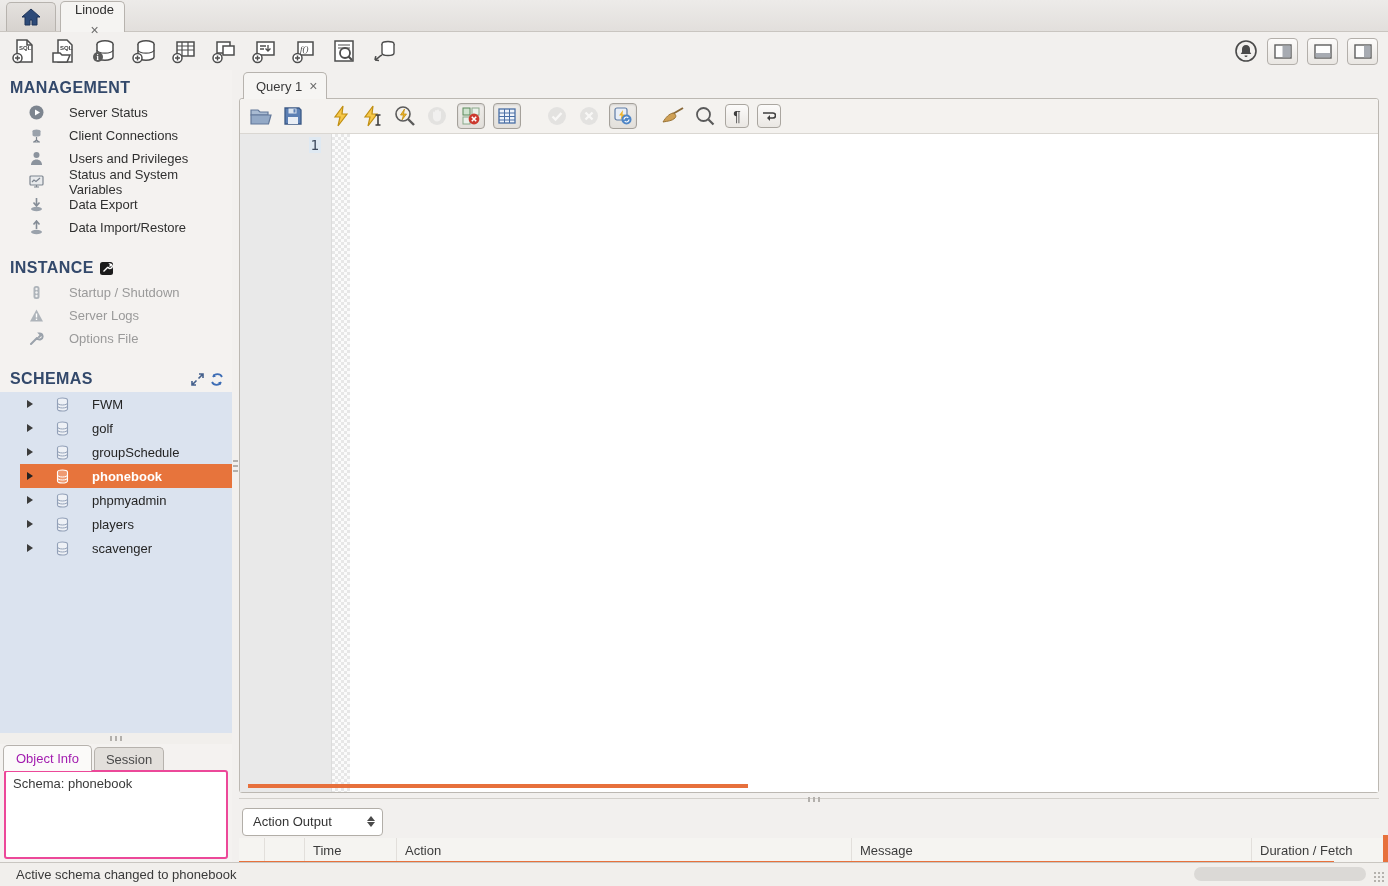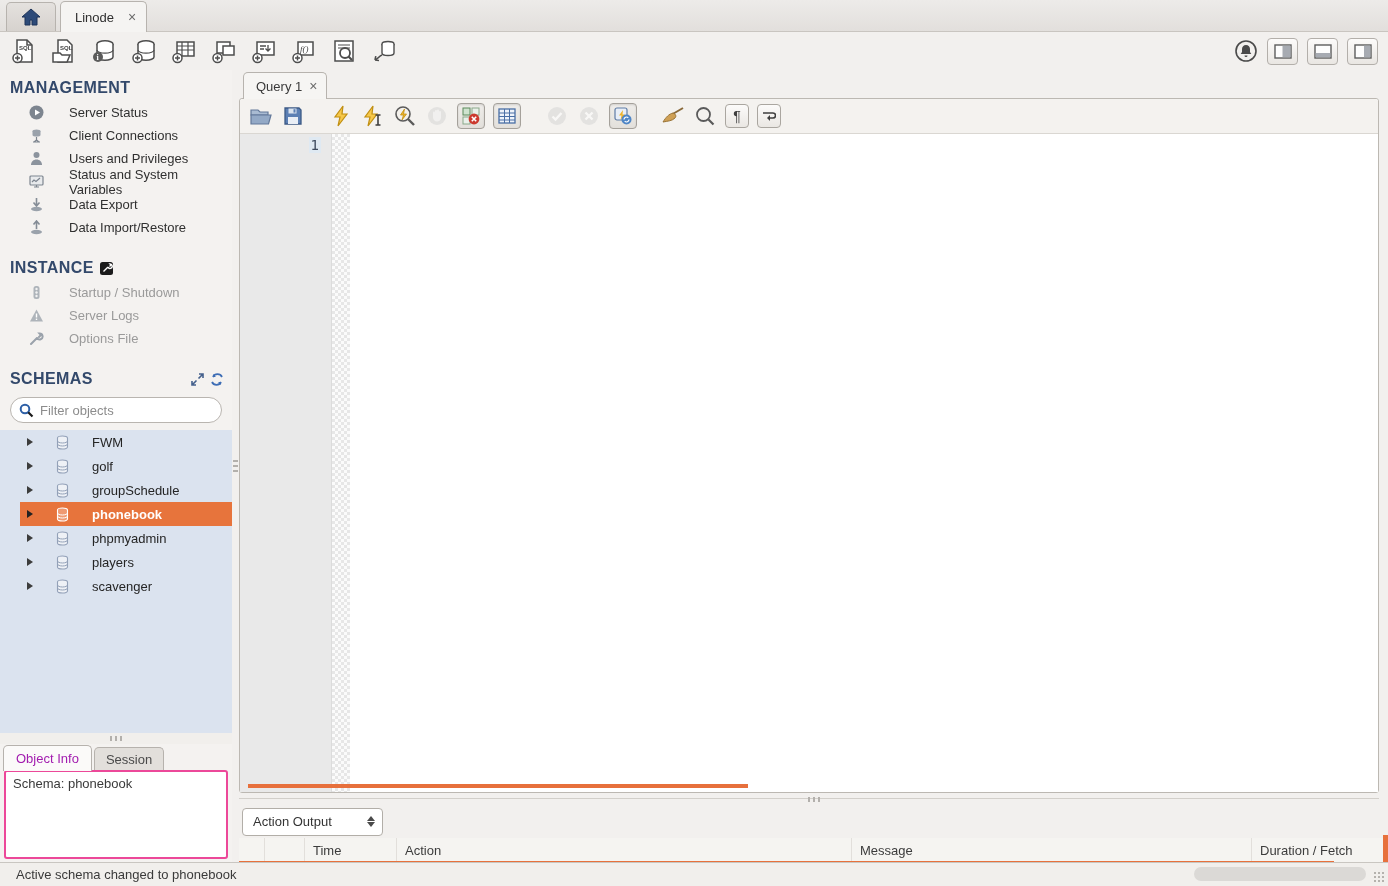--- a/index.html
+++ b/index.html
@@ -7,21 +7,21 @@
   body { font-family:"Liberation Sans","DejaVu Sans",sans-serif; font-size:13px; color:#3a3a3a;
          background:#f2f0ee; }
   .window { width:1388px; height:886px; display:flex; flex-direction:column; position:relative; background:#f2f0ee; }
 
   
   .conn-tabbar { height:32px; background:linear-gradient(#edebe9,#e2dfdc); border-bottom:1px solid #c9c5c0;
                  display:flex; align-items:flex-end; padding-left:6px; flex:none; }
   .home-tab { width:50px; height:29px; background:linear-gradient(#e4e1de,#d6d2ce); border:1px solid #b7b3ae; border-bottom:none;
               border-radius:5px 5px 0 0; display:flex; align-items:center; justify-content:center; margin-right:4px; }
   .conn-tab { height:31px; background:#f5f4f2; border:1px solid #b7b3ae; border-bottom:none; border-radius:5px 5px 0 0;
-              display:flex; align-items:center; padding:0 10px 0 14px; gap:14px; position:relative; top:1px; }
+              display:flex; align-items:center; padding:0 10px 0 14px; gap:6px; position:relative; top:1px;flex-direction:column; }
   .conn-tab .tab-label { color:#2f2f2f; }
   .tab-close { color:#6b6b6b; font-size:14px; cursor:default; line-height:1; }
 
   
   .main-toolbar { height:38px; display:flex; align-items:center; padding:0 10px; flex:none; background:#f2f0ee; }
   .mt-left { display:flex; align-items:center; gap:13px; }
   .mt-left .tbi { width:27px; height:27px; display:flex; align-items:center; justify-content:center; }
   .mt-spacer { flex:1; }
   .mt-right { display:flex; align-items:center; gap:9px; }
   .panel-btn { width:31px; height:27px; border:1px solid #b3afaa; border-radius:4px;
@@ -363,31 +363,20 @@
               <path d="M8 1h4v4M12 1 7.5 5.5M5 12H1V8m0 4 4.5-4.5" fill="none" stroke="#44608c" stroke-width="1.6"></path>
             </svg>
           </span>
         <span>
             <svg width="14" height="13" viewBox="0 0 14 13">
               <path d="M12 4A5 5 0 0 0 3 4m-1 5a5 5 0 0 0 9 0" fill="none" stroke="#3d6db5" stroke-width="1.8"></path>
               <path d="M3 1v3h3M11 12V9H8" fill="#3d6db5"></path>
             </svg>
           </span>
       </div>
-      <div class="filter-wrap">
-        <div class="filter-box">
-          <span>
-              <svg width="15" height="15" viewBox="0 0 15 15">
-                <circle cx="6" cy="6" r="4.3" fill="none" stroke="#2d5fa6" stroke-width="2"></circle>
-                <path d="M9.2 9.2 13.5 13.5" stroke="#1b1b1b" stroke-width="2.2"></path>
-              </svg>
-            </span>
-          <input placeholder="Filter objects" style="">
-        </div>
-      </div>
 
       <div class="schema-tree">
         <div class="schema-row">
           <span class="arrow"></span>
           <span>
               <svg width="15" height="15" viewBox="0 0 15 15">
                 <ellipse cx="7.5" cy="3" rx="5" ry="2" fill="#eef1f6" stroke="#93a1b8" stroke-width="1.1"></ellipse>
                 <path d="M2.5 3v9c0 1.1 2.2 2 5 2s5-.9 5-2V3" fill="#eef1f6" stroke="#93a1b8" stroke-width="1.1"></path>
                 <path d="M2.5 6c0 1.1 2.2 2 5 2s5-.9 5-2M2.5 9c0 1.1 2.2 2 5 2s5-.9 5-2" fill="none" stroke="#93a1b8" stroke-width="1"></path>
               </svg>

